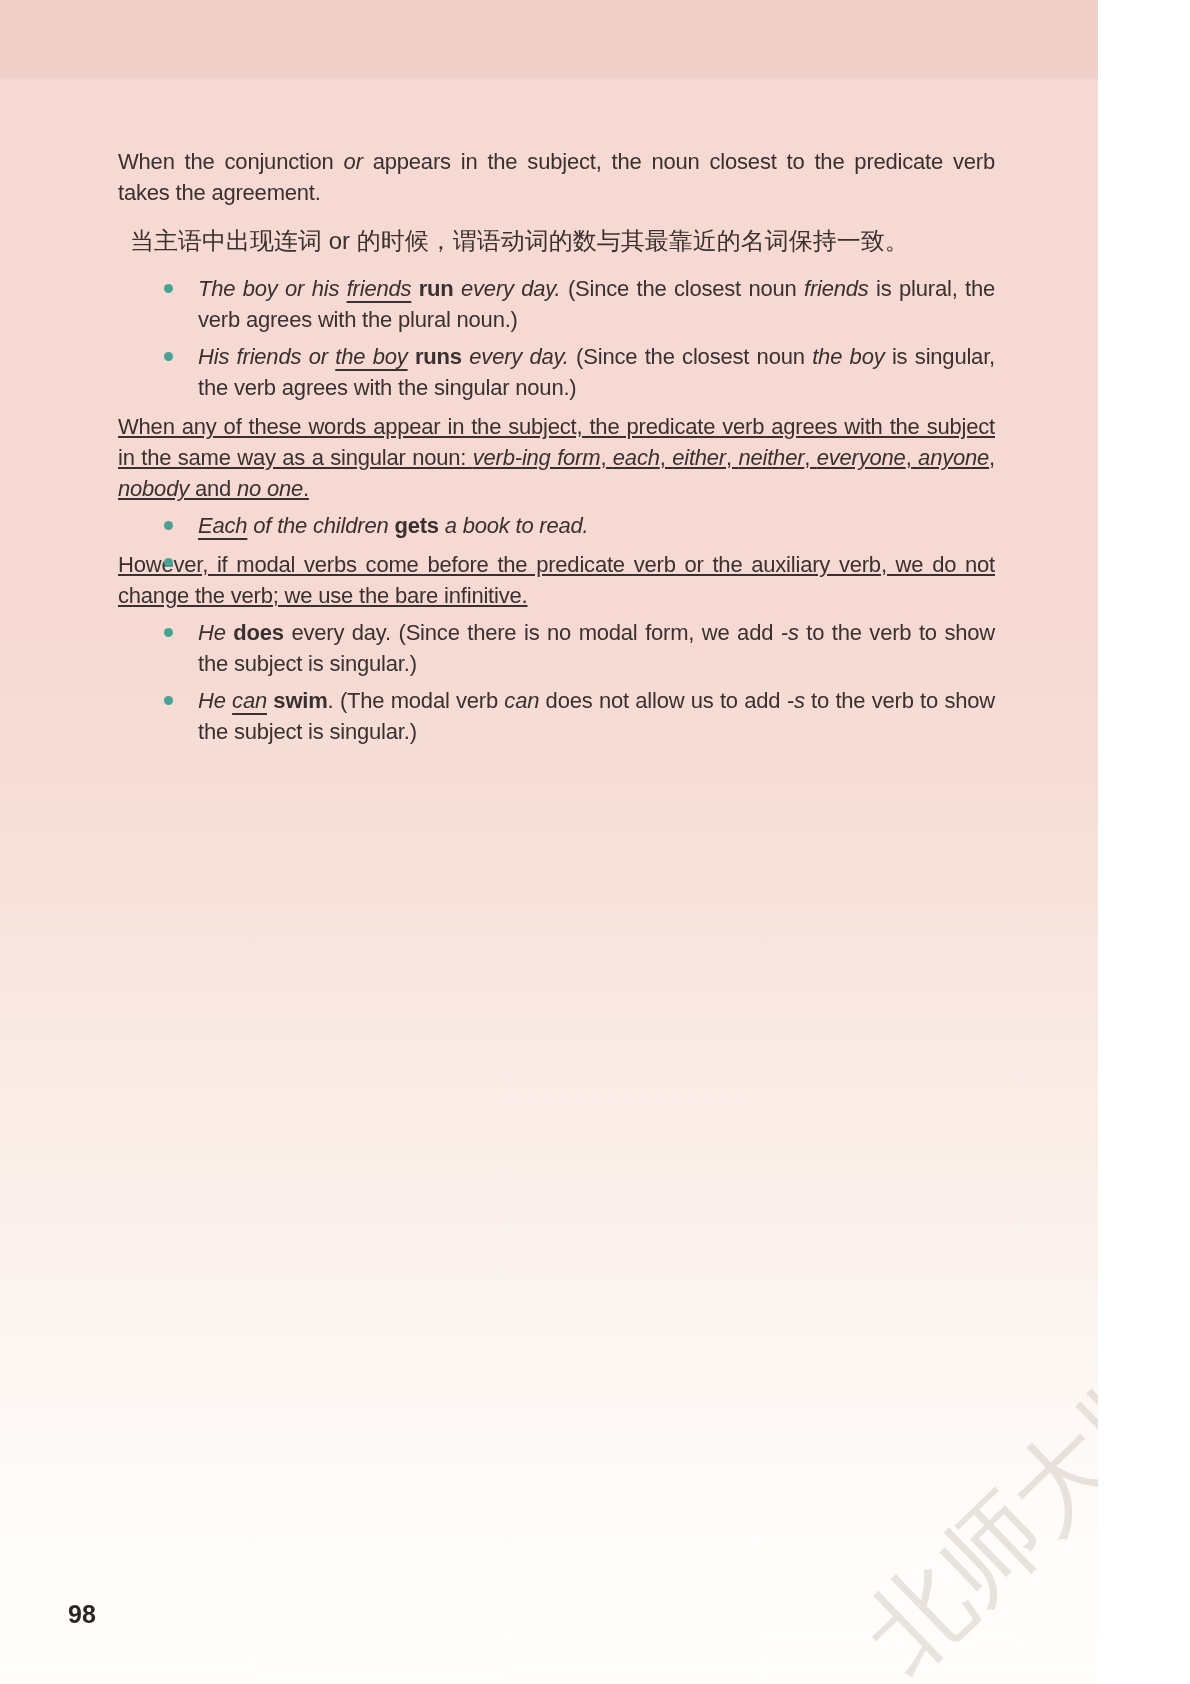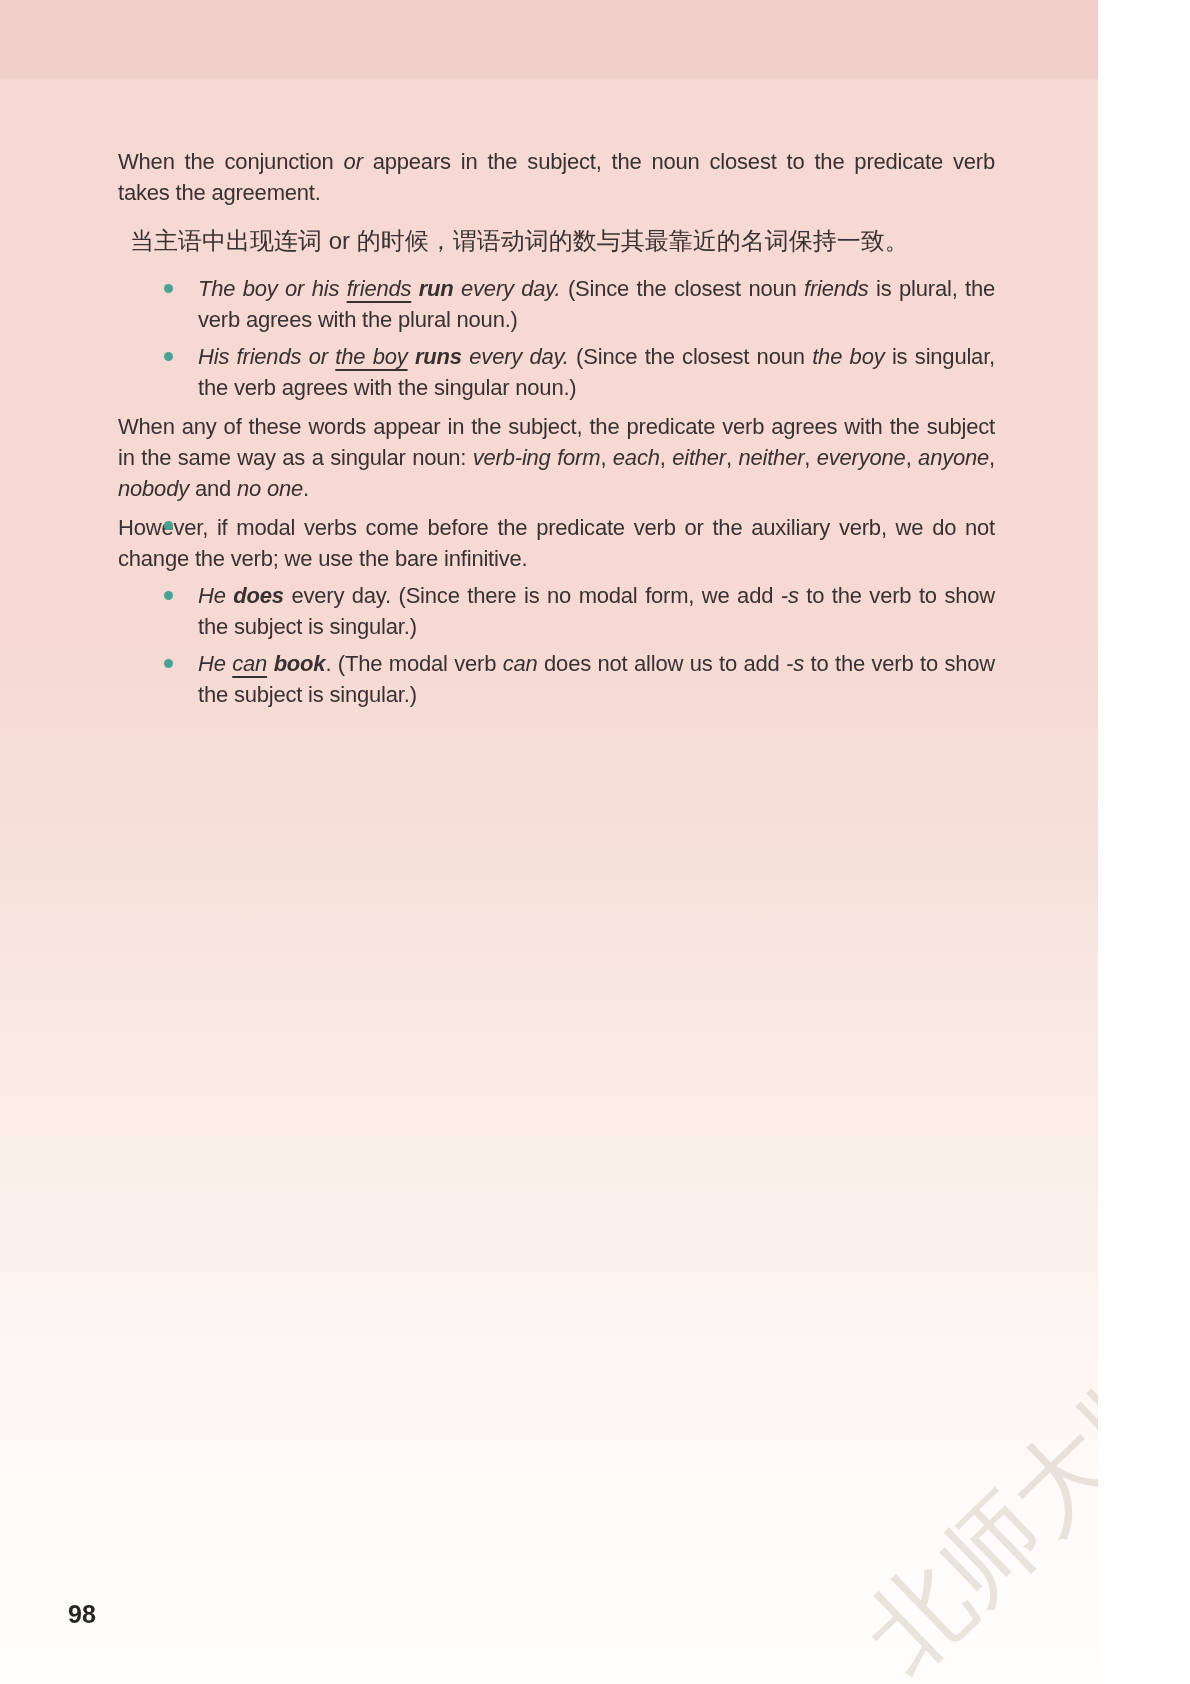--- a/index.html
+++ b/index.html
@@ -27,21 +27,21 @@
     position:absolute;
     left:118px; top:146px; width:877px;
   }
   p.en{
     margin:0;
     font-size:22px; line-height:31px;
     letter-spacing:-0.2px;
     text-align:justify;
   }
   p.en + .bullet-list, p.zh + .bullet-list{ margin-top:6px; }
-  .bullet-list + p.en{ margin-top:8px; }
+  .bullet-list + p.en{ margin-top:8px;text-decoration:underline; }
   p.zh{
     margin:12px;
     font-size:24px; line-height:41px;
     text-align:justify;
     font-family:"Liberation Sans","DejaVu Sans",sans-serif;
   }
   .bullet-item{
     position:relative;
     padding-left:80px;
     font-size:22px; line-height:31px;
@@ -50,21 +50,21 @@
     margin-bottom:6px;
   }
   .dot{
     position:absolute;
     left:46px; top:11px;
     width:9px; height:9px;
     border-radius:50%;
     background:#4aa294;
   }
   .it{ font-style:italic; }
-  .bi{ font-style:italic; font-weight:700; }
+  .bi{ font-weight:700; }
   .iu{
     font-style:italic;
     text-decoration:underline;
     text-decoration-thickness:2px;
     text-underline-offset:5px;
   }
   .page-number{
     position:absolute;
     left:68px; top:1600px;
     font-size:25px; font-weight:700;
@@ -91,23 +91,24 @@
 <div class="page">
   <div class="content">
       <p class="en"><span>When the conjunction </span><span class="it">or</span><span> appears in the subject, the noun closest to the predicate verb takes the agreement.</span></p>
       <p class="zh"><span>当主语中出现连词 or 的时候，谓语动词的数与其最靠近的名词保持一致。</span></p>
       <div class="bullet-list">
         <div class="bullet-item"><span class="dot"></span><span class="btext"><span class="it">The boy or his </span><span class="iu">friends</span><span class="it"> </span><span class="bi">run</span><span class="it"> every day.</span><span> (Since the closest noun </span><span class="it">friends</span><span> is plural, the verb agrees with the plural noun.)</span></span></div>
         <div class="bullet-item"><span class="dot"></span><span class="btext"><span class="it">His friends or </span><span class="iu">the boy</span><span class="it"> </span><span class="bi">runs</span><span class="it"> every day.</span><span> (Since the closest noun </span><span class="it">the boy</span><span> is singular, the verb agrees with the singular noun.)</span></span></div>
       </div>
       <p class="en"><span>When any of these words appear in the subject, the predicate verb agrees with the subject in the same way as a singular noun: </span><span class="it">verb-ing form</span><span>, </span><span class="it">each</span><span>, </span><span class="it">either</span><span>, </span><span class="it">neither</span><span>, </span><span class="it">everyone</span><span>, </span><span class="it">anyone</span><span>, </span><span class="it">nobody</span><span> and </span><span class="it">no one</span><span>.</span></p>
       <div class="bullet-list">
+        <div class="bullet-item"><span class="dot"></span><span class="btext"><span class="iu">Each</span><span class="it"> of the children </span><span class="bi">gets</span><span class="it"> a book to read.</span></span></div>
         <div class="bullet-item"><span class="dot"></span></div>
       </div>
       <p class="en"><span>However, if modal verbs come before the predicate verb or the auxiliary verb, we do not change the verb; we use the bare infinitive.</span></p>
       <div class="bullet-list">
         <div class="bullet-item"><span class="dot"></span><span class="btext"><span class="it">He </span><span class="bi">does</span><span> every day. (Since there is no modal form, we add </span><span class="it">-s</span><span> to the verb to show the subject is singular.)</span></span></div>
-        <div class="bullet-item"><span class="dot"></span><span class="btext"><span class="it">He </span><span class="iu">can</span><span class="it"> </span><span class="bi">book</span><span>. (The modal verb </span><span class="it">can</span><span> does not allow us to add </span><span class="it">-s</span><span> to the verb to show the subject is singular.)</span></span></div>
+        <div class="bullet-item"><span class="dot"></span><span class="btext"><span class="it">He </span><span class="iu">can</span><span class="it"> </span><span class="bi">swim</span><span>. (The modal verb </span><span class="it">can</span><span> does not allow us to add </span><span class="it">-s</span><span> to the verb to show the subject is singular.)</span></span></div>
       </div>
     </div>
   <div class="page-number">98</div>
   <div class="watermark">北师大版</div>
 </div>
 
 </body></html>

